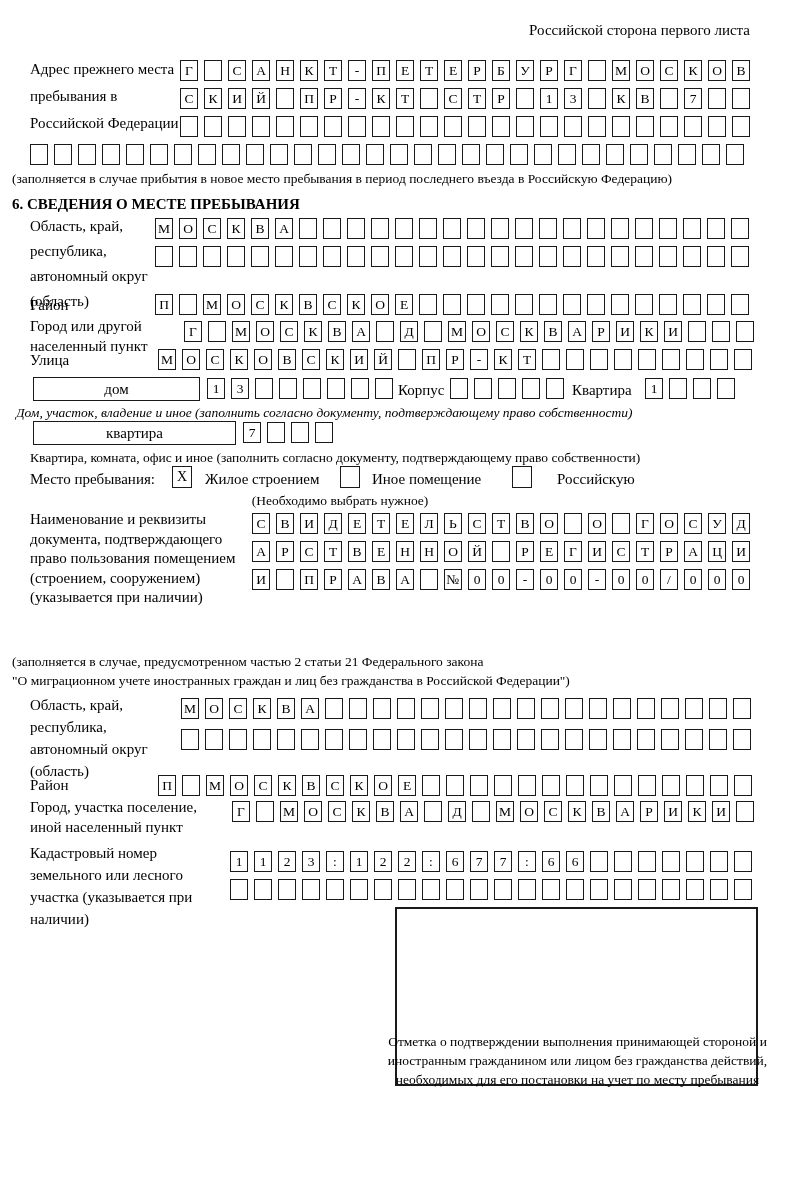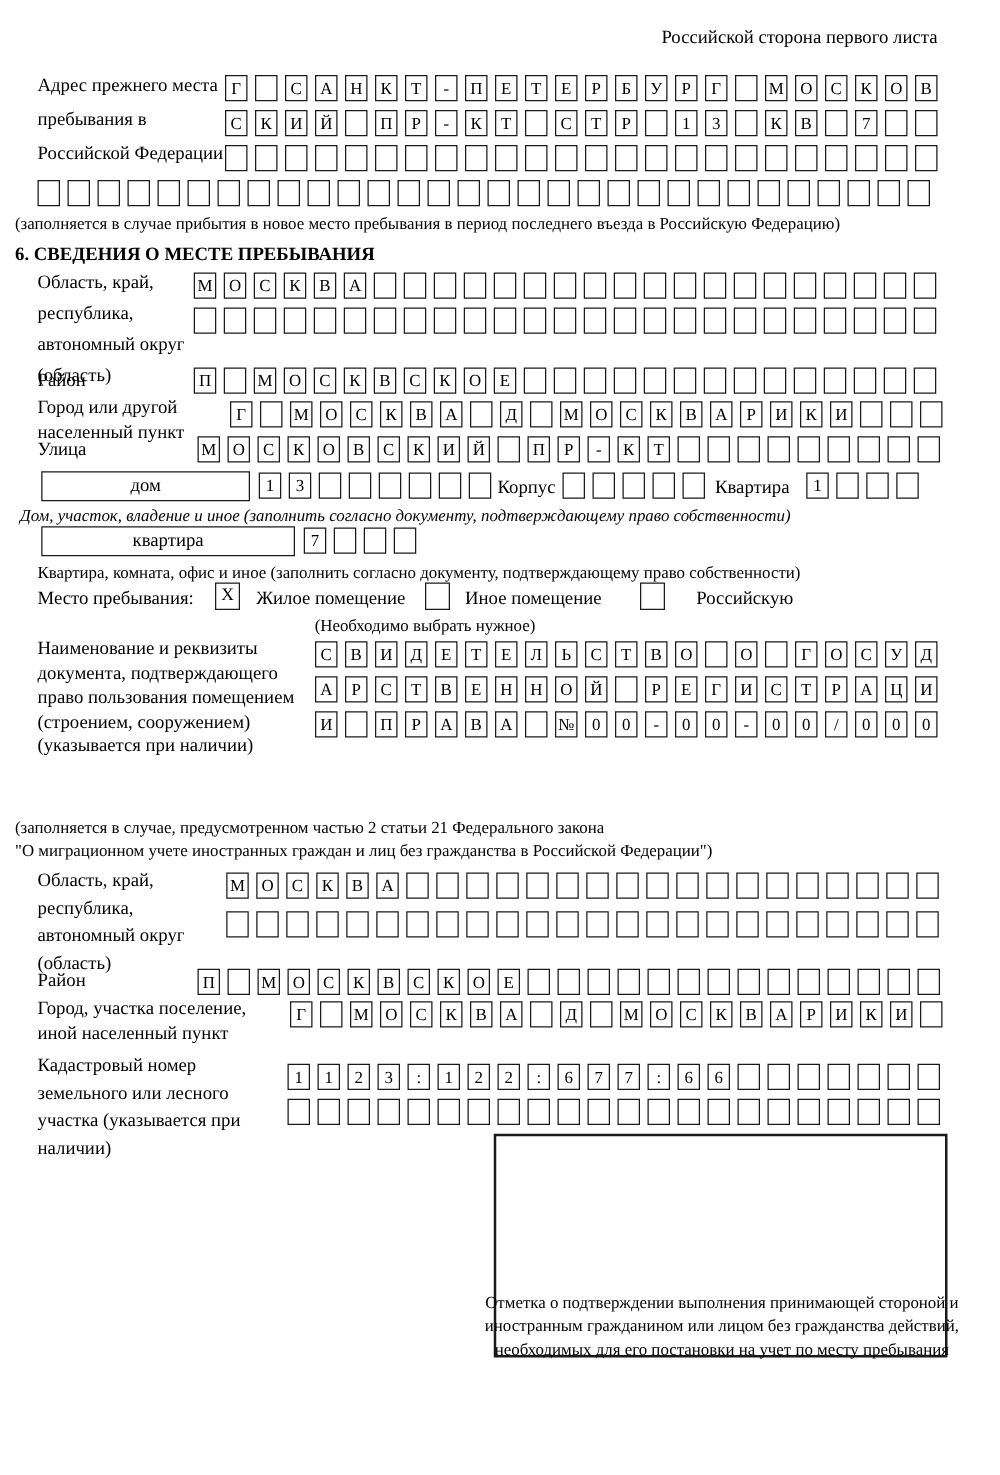--- a/index.html
+++ b/index.html
@@ -329,21 +329,21 @@
   <div class="abs cellrow" style="left:243px;top:422px;">
       <span class="cell">7</span>
       <span class="cell"></span>
       <span class="cell"></span>
       <span class="cell"></span>
     </div>
   <div class="abs note" style="left:30px;top:449px;width:740px;">Квартира, комната, офис и иное (заполнить согласно документу, подтверждающему право собственности)</div>
 
   <div class="abs lbl" style="left:30px;top:467px;">Место пребывания:</div>
   <div class="abs chk" style="left:172px;top:466px;">X</div>
-  <div class="abs lbl" style="left:205px;top:467px;">Жилое помещение</div>
+  <div class="abs lbl" style="left:205px;top:467px;">Жилое строением</div>
   <div class="abs chk" style="left:340px;top:466px;"></div>
   <div class="abs lbl" style="left:372px;top:467px;">Иное помещение</div>
   <div class="abs chk" style="left:512px;top:466px;"></div>
   <div class="abs lbl" style="left:557px;top:467px;">Российскую</div>
   <div class="abs note" style="left:240px;top:492px;width:200px;text-align:center;">(Необходимо выбрать нужное)</div>
 
   <div class="abs lbl lh19" style="left:30px;top:510px;width:220px;">Наименование и реквизиты документа, подтверждающего право пользования помещением (строением, сооружением) (указывается при наличии)</div>
   <div class="abs cellrow" style="left:252px;top:513px;">
       <span class="cell">С</span>
       <span class="cell">В</span>

